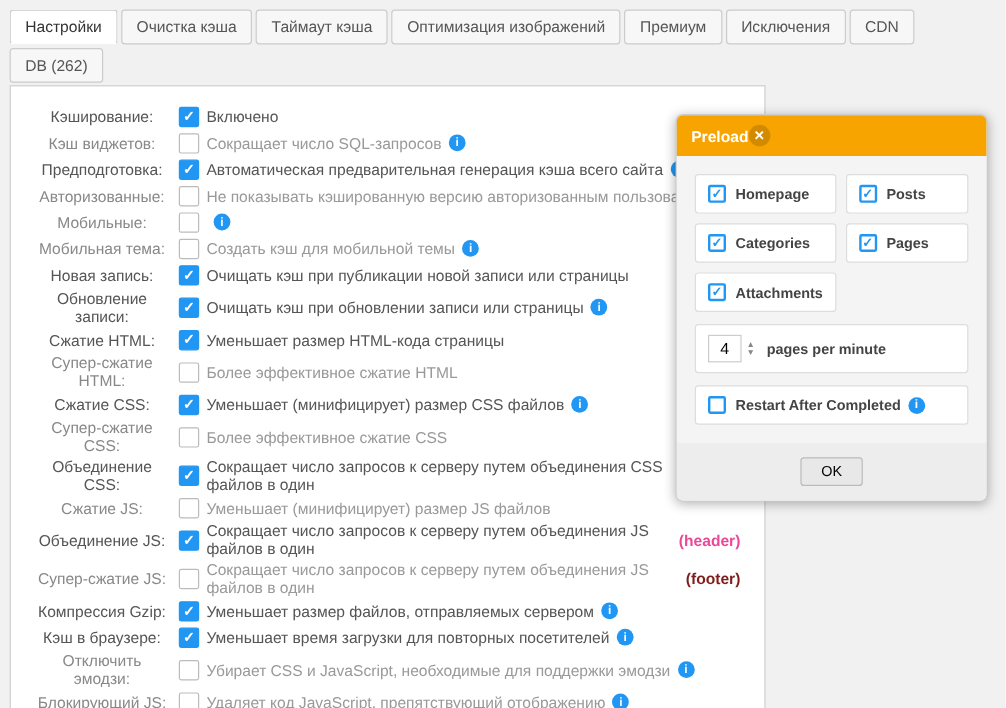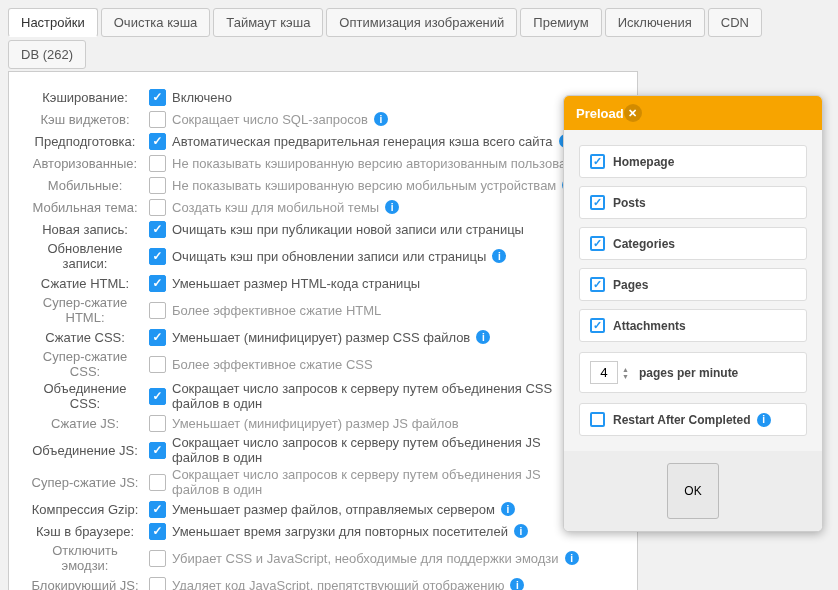--- a/index.html
+++ b/index.html
@@ -16,30 +16,30 @@
 .cb.chk::after{content:"✓";color:#fff;font-size:12px;font-weight:bold}
 .desc{font-size:13px;color:#555}
 .desc.dim{color:#999}
 .hl-h{color:#ec4899;font-weight:bold}
 .hl-f{color:#7f1d1d;font-weight:bold}
 .info{display:inline-flex;width:14px;height:14px;border-radius:50%;background:#2196f3;color:#fff;font-size:10px;font-weight:bold;align-items:center;justify-content:center;margin-left:6px;cursor:pointer}
 .modal{position:absolute;top:95px;right:15px;width:260px;background:#fff;border-radius:6px;box-shadow:0 2px 10px rgba(0,0,0,.3);border:1px solid #ccc}
 .modal-hd{background:#f7a400;color:#fff;padding:8px 12px;font-weight:bold;font-size:13px;display:flex;justify-content:flex-start;align-items:center;border-radius:5px 5px 0 0}
 .modal-x{width:18px;height:18px;border-radius:50%;background:rgba(0,0,0,.15);display:flex;align-items:center;justify-content:center;cursor:pointer;font-size:11px}
 .modal-bd{padding:15px;background:#f4f4f4}
-.mgrid{display:grid;grid-template-columns:1fr;gap:8px}
+.mgrid{display:grid;grid-template-columns:1fr 1fr;gap:8px}
 .mbox{background:#fff;border:1px solid #ddd;border-radius:3px;padding:8px 10px;display:flex;align-items:center;font-size:12px;font-weight:bold;color:#444}
 .mcb{width:15px;height:15px;border:2px solid #2196f3;border-radius:2px;margin-right:8px;display:inline-flex;align-items:center;justify-content:center}
 .mcb.chk::after{content:"✓";color:#2196f3;font-size:11px;font-weight:bold}
 .mrow{background:#fff;border:1px solid #ddd;border-radius:3px;padding:8px 10px;display:flex;align-items:center;margin-top:10px;font-size:12px;font-weight:bold;color:#444}
 .num{width:28px;padding:3px;border:1px solid #ccc;text-align:center;margin-right:4px}
 .spin{display:flex;flex-direction:column;margin-right:10px}
 .spin span{font-size:7px;line-height:7px;color:#888;cursor:pointer}
 .mft{padding:12px;text-align:center;background:#ededed;border-radius:0 0 5px 5px}
-.btn-ok{background:#e8e8e8;border:1px solid #bbb;padding:20px 16px;border-radius:3px;font-size:12px;cursor:pointer}
+.btn-ok{background:#e8e8e8;border:1px solid #bbb;padding:4px 16px;border-radius:3px;font-size:12px;cursor:pointer}
 </style>
 </head>
 <body>
 
 <div class="tabs" id="tabs">
     <div class="tab active">Настройки</div>
     <div class="tab">Очистка кэша</div>
     <div class="tab">Таймаут кэша</div>
     <div class="tab">Оптимизация изображений</div>
     <div class="tab">Премиум</div>
@@ -67,21 +67,20 @@
         <span class="info">i</span>
       </div>
       <div class="row">
         <span class="lbl dim">Авторизованные:</span>
         <span class="cb"></span>
         <span class="desc dim">Не показывать кэшированную версию авторизованным пользователям</span>
       </div>
       <div class="row">
         <span class="lbl dim">Мобильные:</span>
         <span class="cb"></span>
-        <span class="desc dim">Не показывать кэшированную версию мобильным устройствам</span>
         <span class="info">i</span>
       </div>
       <div class="row">
         <span class="lbl dim">Мобильная тема:</span>
         <span class="cb"></span>
         <span class="desc dim">Создать кэш для мобильной темы</span>
         <span class="info">i</span>
       </div>
       <div class="row">
         <span class="lbl">Новая запись:</span>

